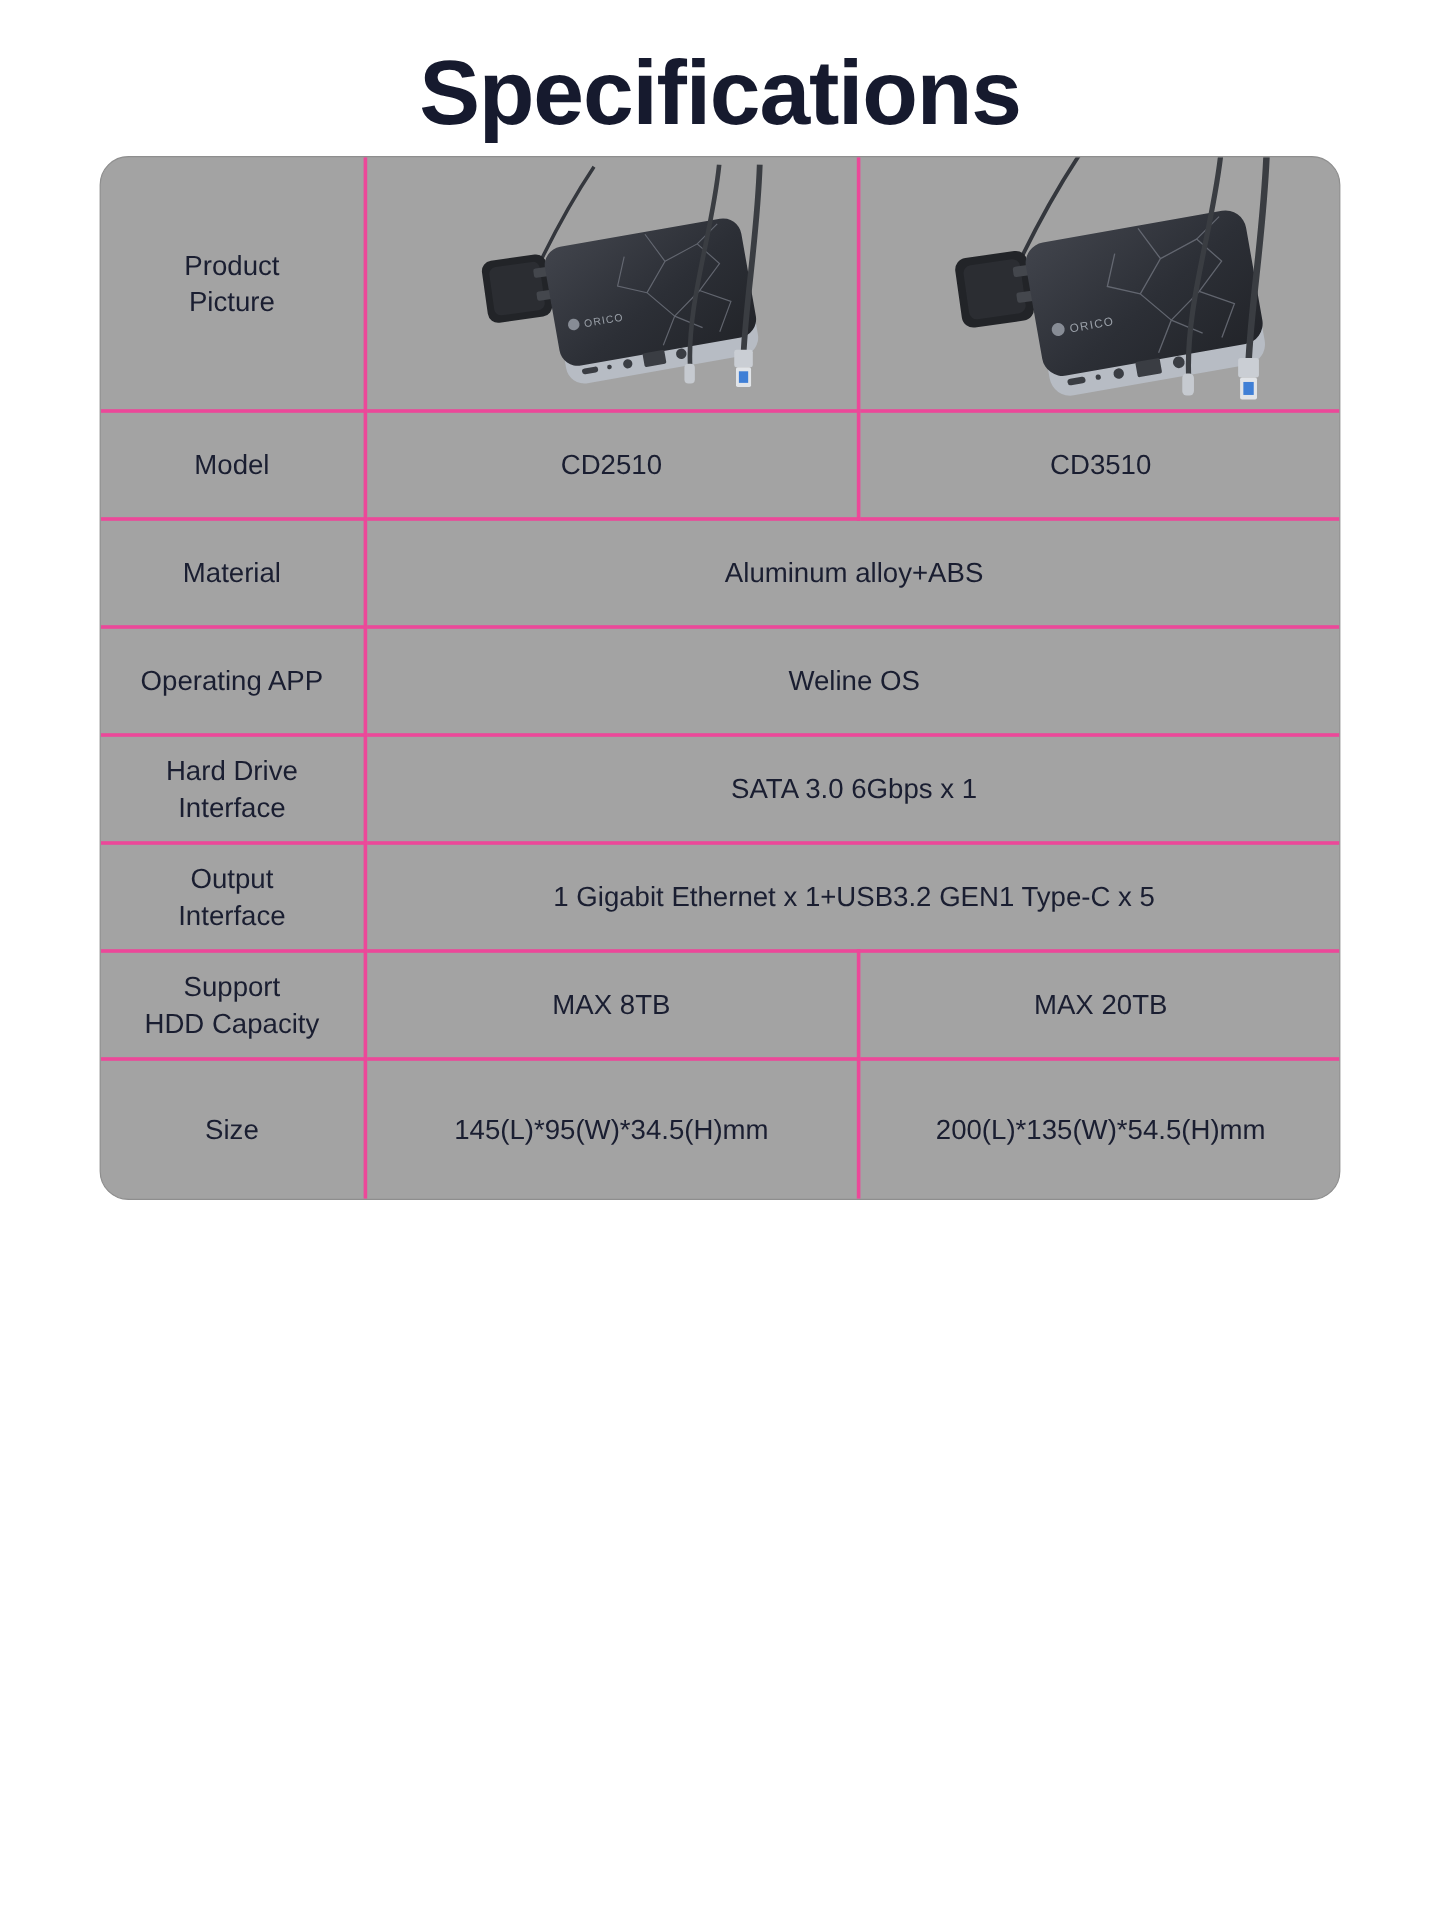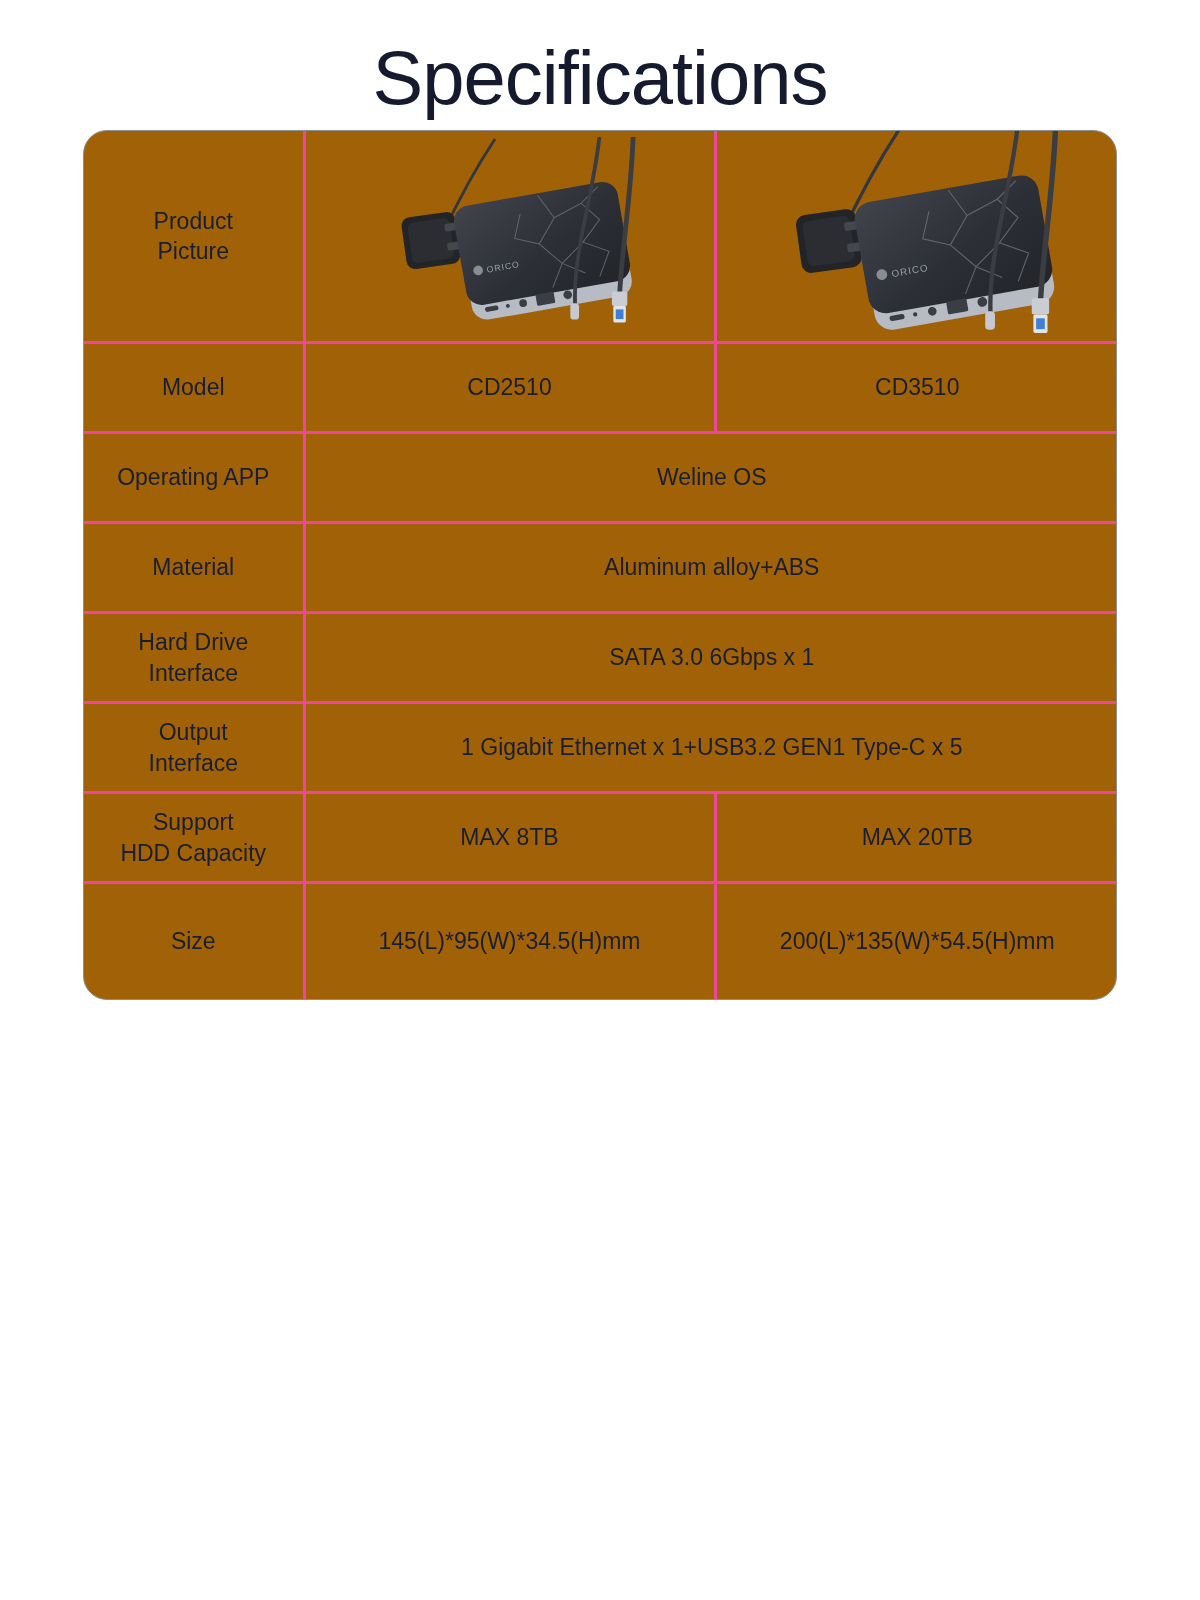--- a/index.html
+++ b/index.html
@@ -5,33 +5,33 @@
   * { margin:0; padding:0; box-sizing:border-box; }
   html,body { background:#ffffff; }
   body {
     width:1200px; height:1600px; overflow:hidden;
     font-family:"Liberation Sans", sans-serif;
     color:#1a1e31;
   }
   .page-title {
     text-align:center;
     font-size:76px;
-    font-weight:400;
+    font-weight:700;
     letter-spacing:-1px;
     color:#161a2e;
     padding-top:34px;
     height:130px;
   }
   .table-wrap {
     width:1034px;
     margin:0 auto;
     border:1.5px solid #8e8e8e;
     border-radius:24px;
     overflow:hidden;
-    background:#a16207;
+    background:#a3a3a3;
   }
   table.spec {
     width:100%;
     border-collapse:collapse;
     table-layout:fixed;
   }
   table.spec td {
     border:3px solid #ec4899;
     text-align:center;
     vertical-align:middle;
@@ -177,26 +177,26 @@
   </svg>
             </div>
           </td>
         </tr>
         <tr class="row-std">
           <td class="label-cell">Model</td>
           <td>CD2510</td>
           <td>CD3510</td>
         </tr>
         <tr class="row-std">
+          <td class="label-cell">Material</td>
+          <td colspan="2">Aluminum alloy+ABS</td>
+        </tr>
+        <tr class="row-std">
           <td class="label-cell">Operating APP</td>
           <td colspan="2">Weline OS</td>
-        </tr>
-        <tr class="row-std">
-          <td class="label-cell">Material</td>
-          <td colspan="2">Aluminum alloy+ABS</td>
         </tr>
         <tr class="row-std">
           <td class="label-cell">Hard Drive
 Interface</td>
           <td colspan="2">SATA 3.0 6Gbps x 1</td>
         </tr>
         <tr class="row-std">
           <td class="label-cell">Output
 Interface</td>
           <td colspan="2">1 Gigabit Ethernet x 1+USB3.2 GEN1 Type-C x 5</td>

